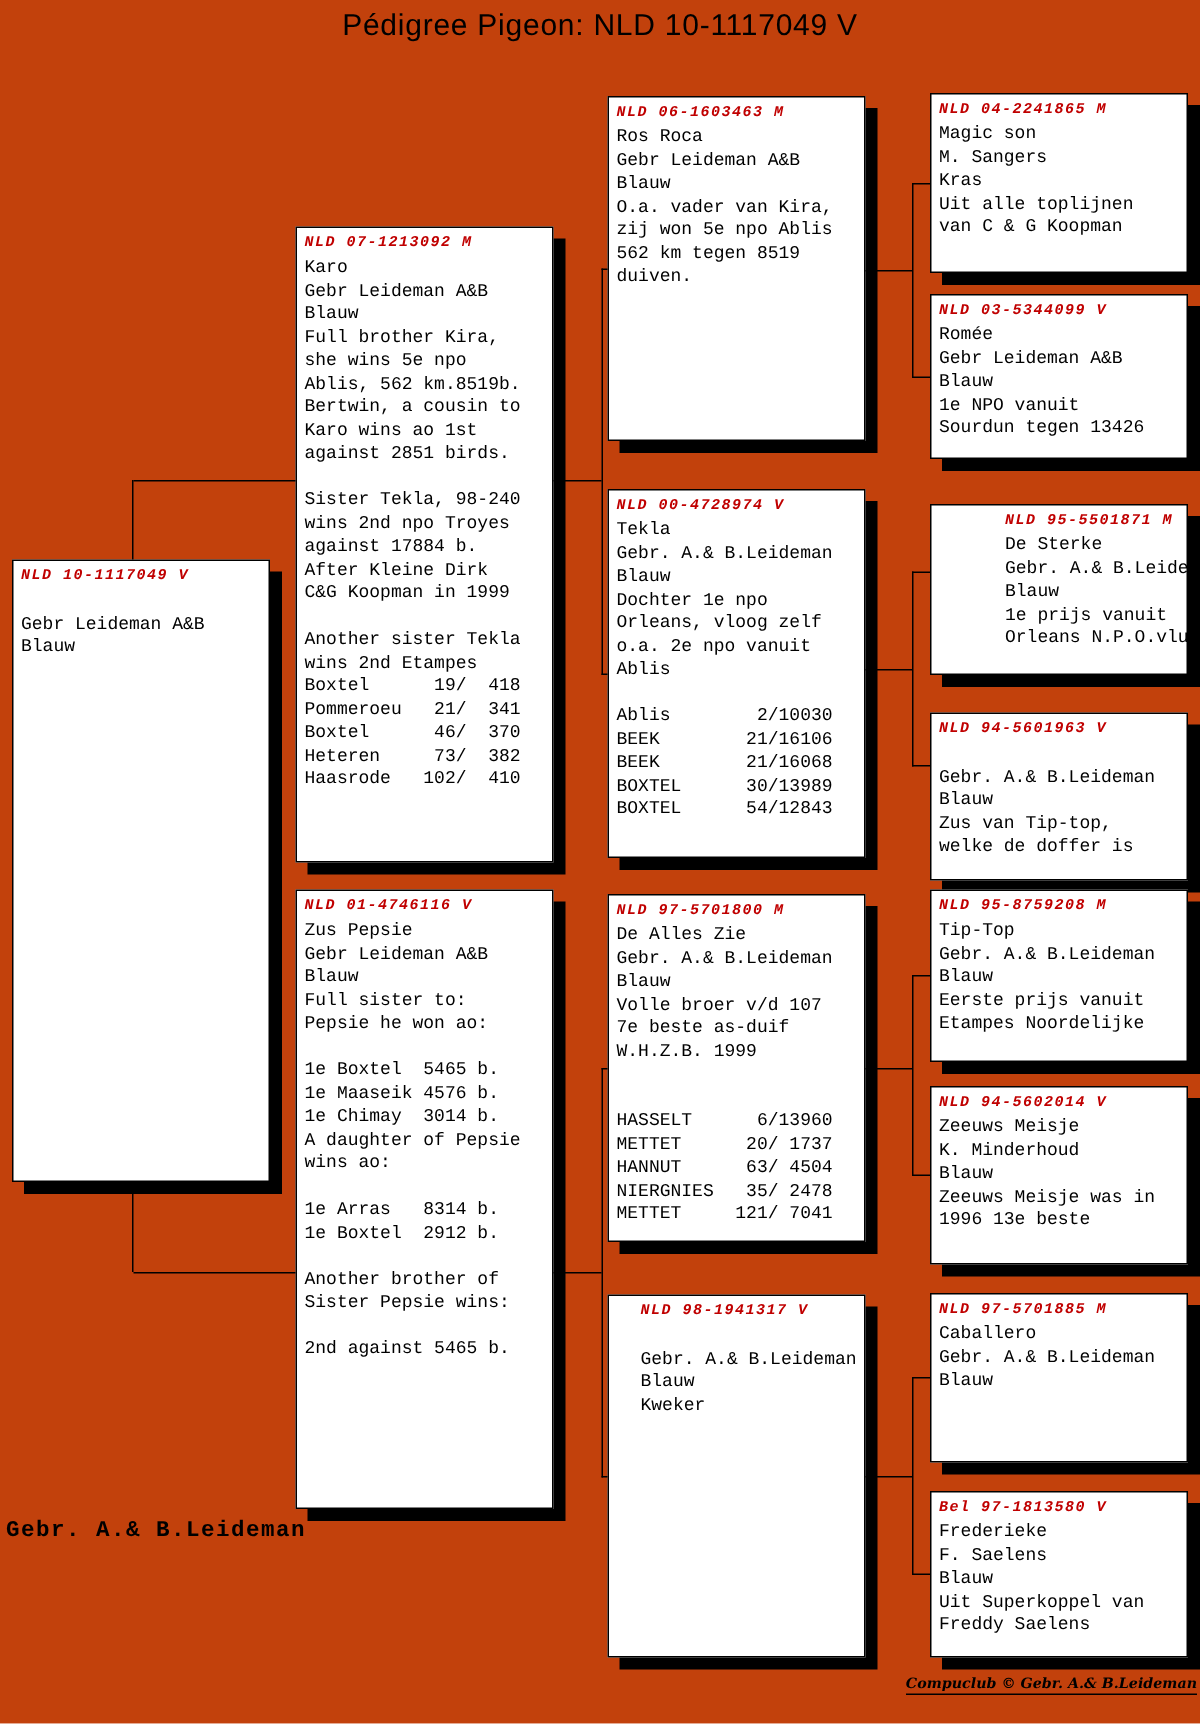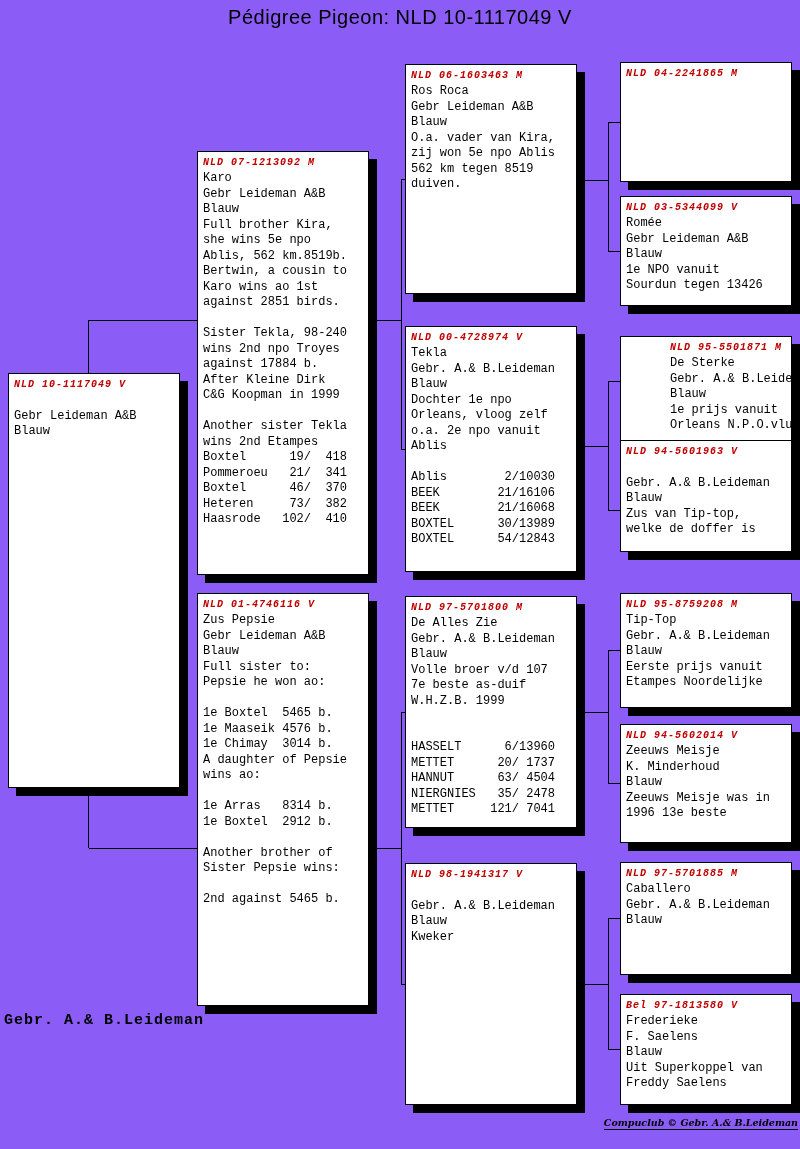--- a/index.html
+++ b/index.html
@@ -1,16 +1,16 @@
 <!DOCTYPE html>
 <html style="--ring: #c00000;"><head>
 <meta charset="utf-8">
 <style>
   html,body{margin:0;padding:0;background:#fff;}
-  .page{position:relative;width:800px;height:1149px;background:#8b5cf6;overflow:hidden;
+  .page{position:relative;width:800px;height:1149px;background:#c2410c;overflow:hidden;
         font-family:"Liberation Mono",monospace;color:#000;}
   .title{position:absolute;top:6px;left:0;width:100%;text-align:center;
          font-family:"Liberation Sans",sans-serif;font-size:20px;letter-spacing:.5px;}
   .pbox{position:absolute;background:#fff;border:1px solid #000;box-sizing:border-box;
         box-shadow:8px 8px 0 #000;}
   .ring{font-family:"Liberation Mono",monospace;font-style:italic;font-weight:bold;
         font-size:10px;letter-spacing:1px;color:var(--ring,#c00000);
         padding:5px 4px 0 5px;white-space:pre;}
   .pbody{font-family:"Liberation Mono",monospace;font-size:12px;line-height:15.5px;
         white-space:pre;padding:3px 0 0 5px;}
@@ -122,48 +122,53 @@
 7e beste as-duif
 W.H.Z.B. 1999
 
 
 HASSELT      6/13960
 METTET      20/ 1737
 HANNUT      63/ 4504
 NIERGNIES   35/ 2478
 METTET     121/ 7041</div>
   </div>
-  <div class="pbox" style="left:405px;top:863px;width:172px;height:242px;">
+  <div class="pbox" style="left:405px;top:863px;width:172px;height:242px;padding-left:16px;">
     <div class="ring">NLD 98-1941317 V</div>
     <div class="pbody">
 Gebr. A.&amp; B.Leideman
 Blauw
 Kweker</div>
   </div>
 
   <div class="pbox" style="left:620px;top:62px;width:172px;height:120px;">
     <div class="ring">NLD 04-2241865 M</div>
+    <div class="pbody">Magic son
+M. Sangers
+Kras
+Uit alle toplijnen
+van C &amp; G Koopman</div>
   </div>
   <div class="pbox" style="left:620px;top:196px;width:172px;height:110px;">
     <div class="ring">NLD 03-5344099 V</div>
     <div class="pbody">Romée
 Gebr Leideman A&amp;B
 Blauw
 1e NPO vanuit
 Sourdun tegen 13426</div>
   </div>
   <div class="pbox" style="left:620px;top:336px;width:172px;height:114px;padding-left:44px;">
     <div class="ring">NLD 95-5501871 M</div>
     <div class="pbody">De Sterke
 Gebr. A.&amp; B.Leideman
 Blauw
 1e prijs vanuit
 Orleans N.P.O.vlucht</div>
   </div>
-  <div class="pbox" style="left:620px;top:440px;width:172px;height:112px;">
+  <div class="pbox" style="left:620px;top:475px;width:172px;height:112px;">
     <div class="ring">NLD 94-5601963 V</div>
     <div class="pbody">
 Gebr. A.&amp; B.Leideman
 Blauw
 Zus van Tip-top,
 welke de doffer is</div>
   </div>
   <div class="pbox" style="left:620px;top:593px;width:172px;height:115px;">
     <div class="ring">NLD 95-8759208 M</div>
     <div class="pbody">Tip-Top

